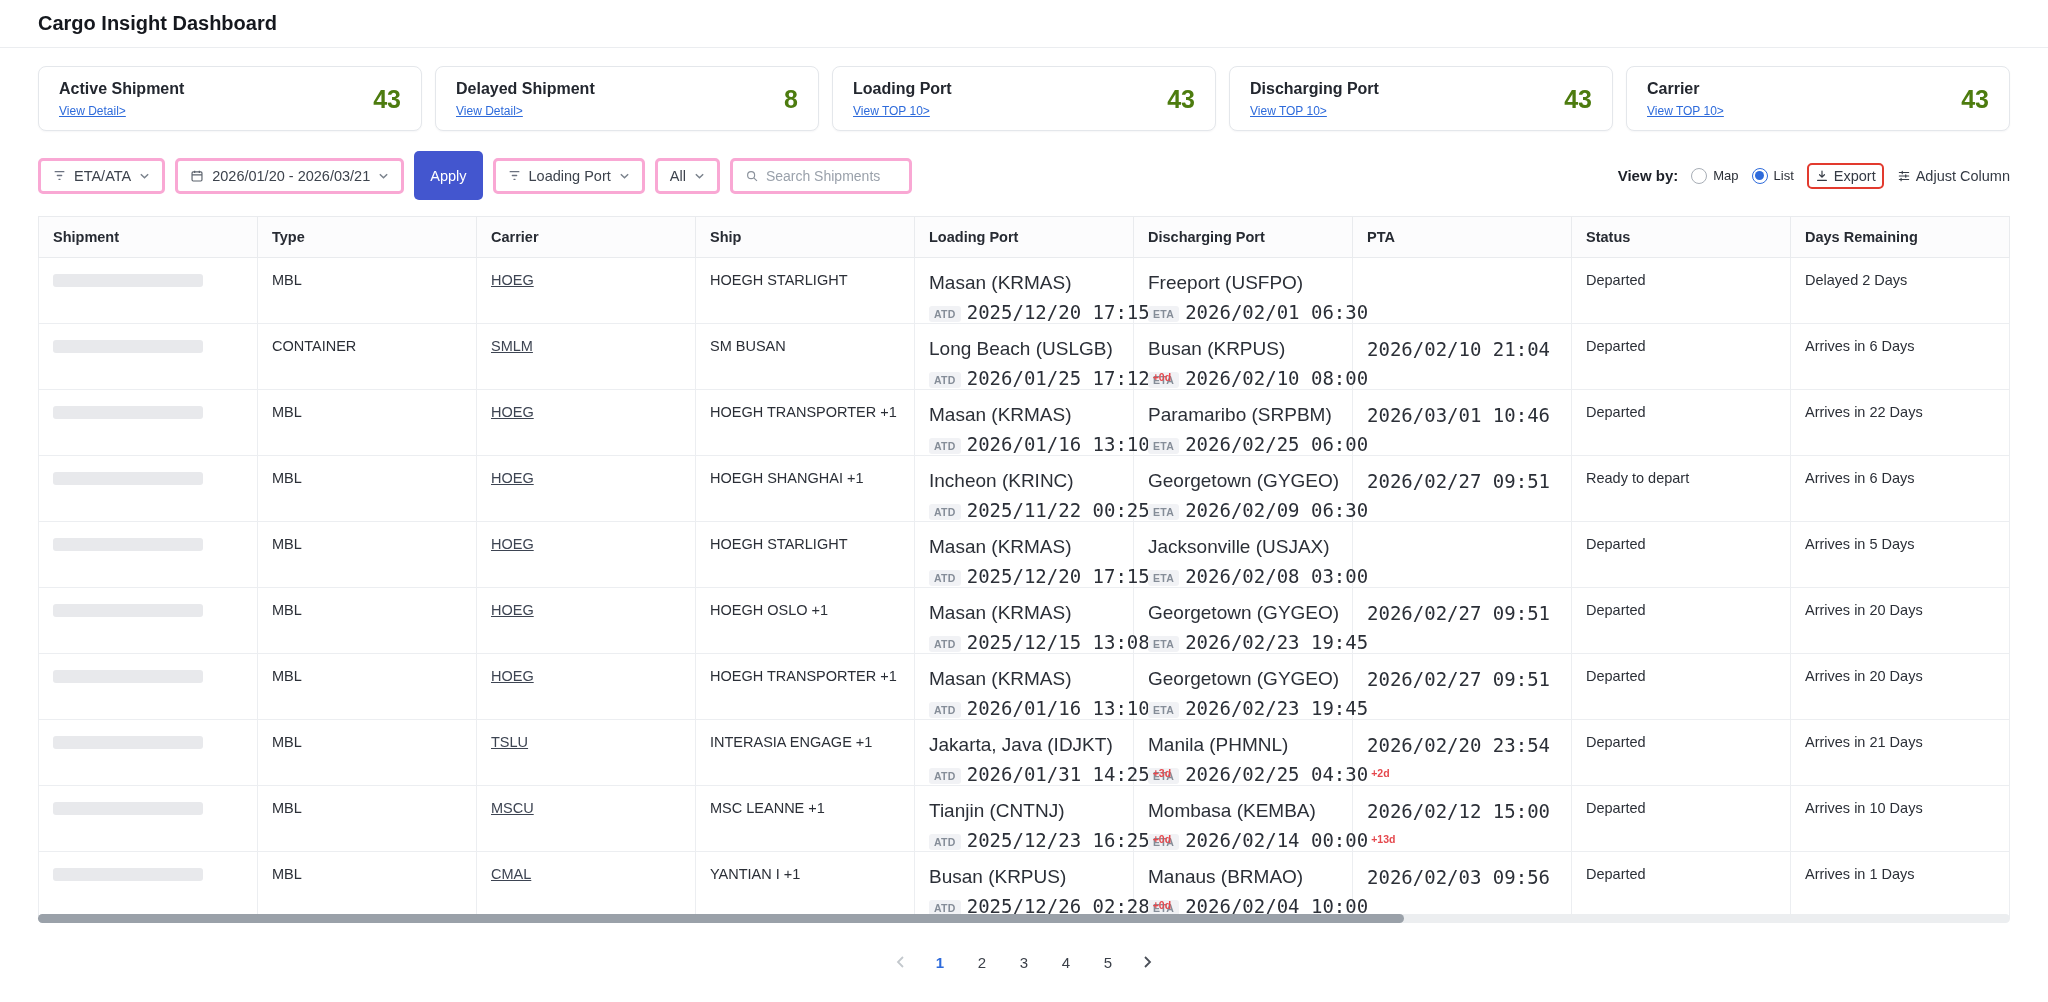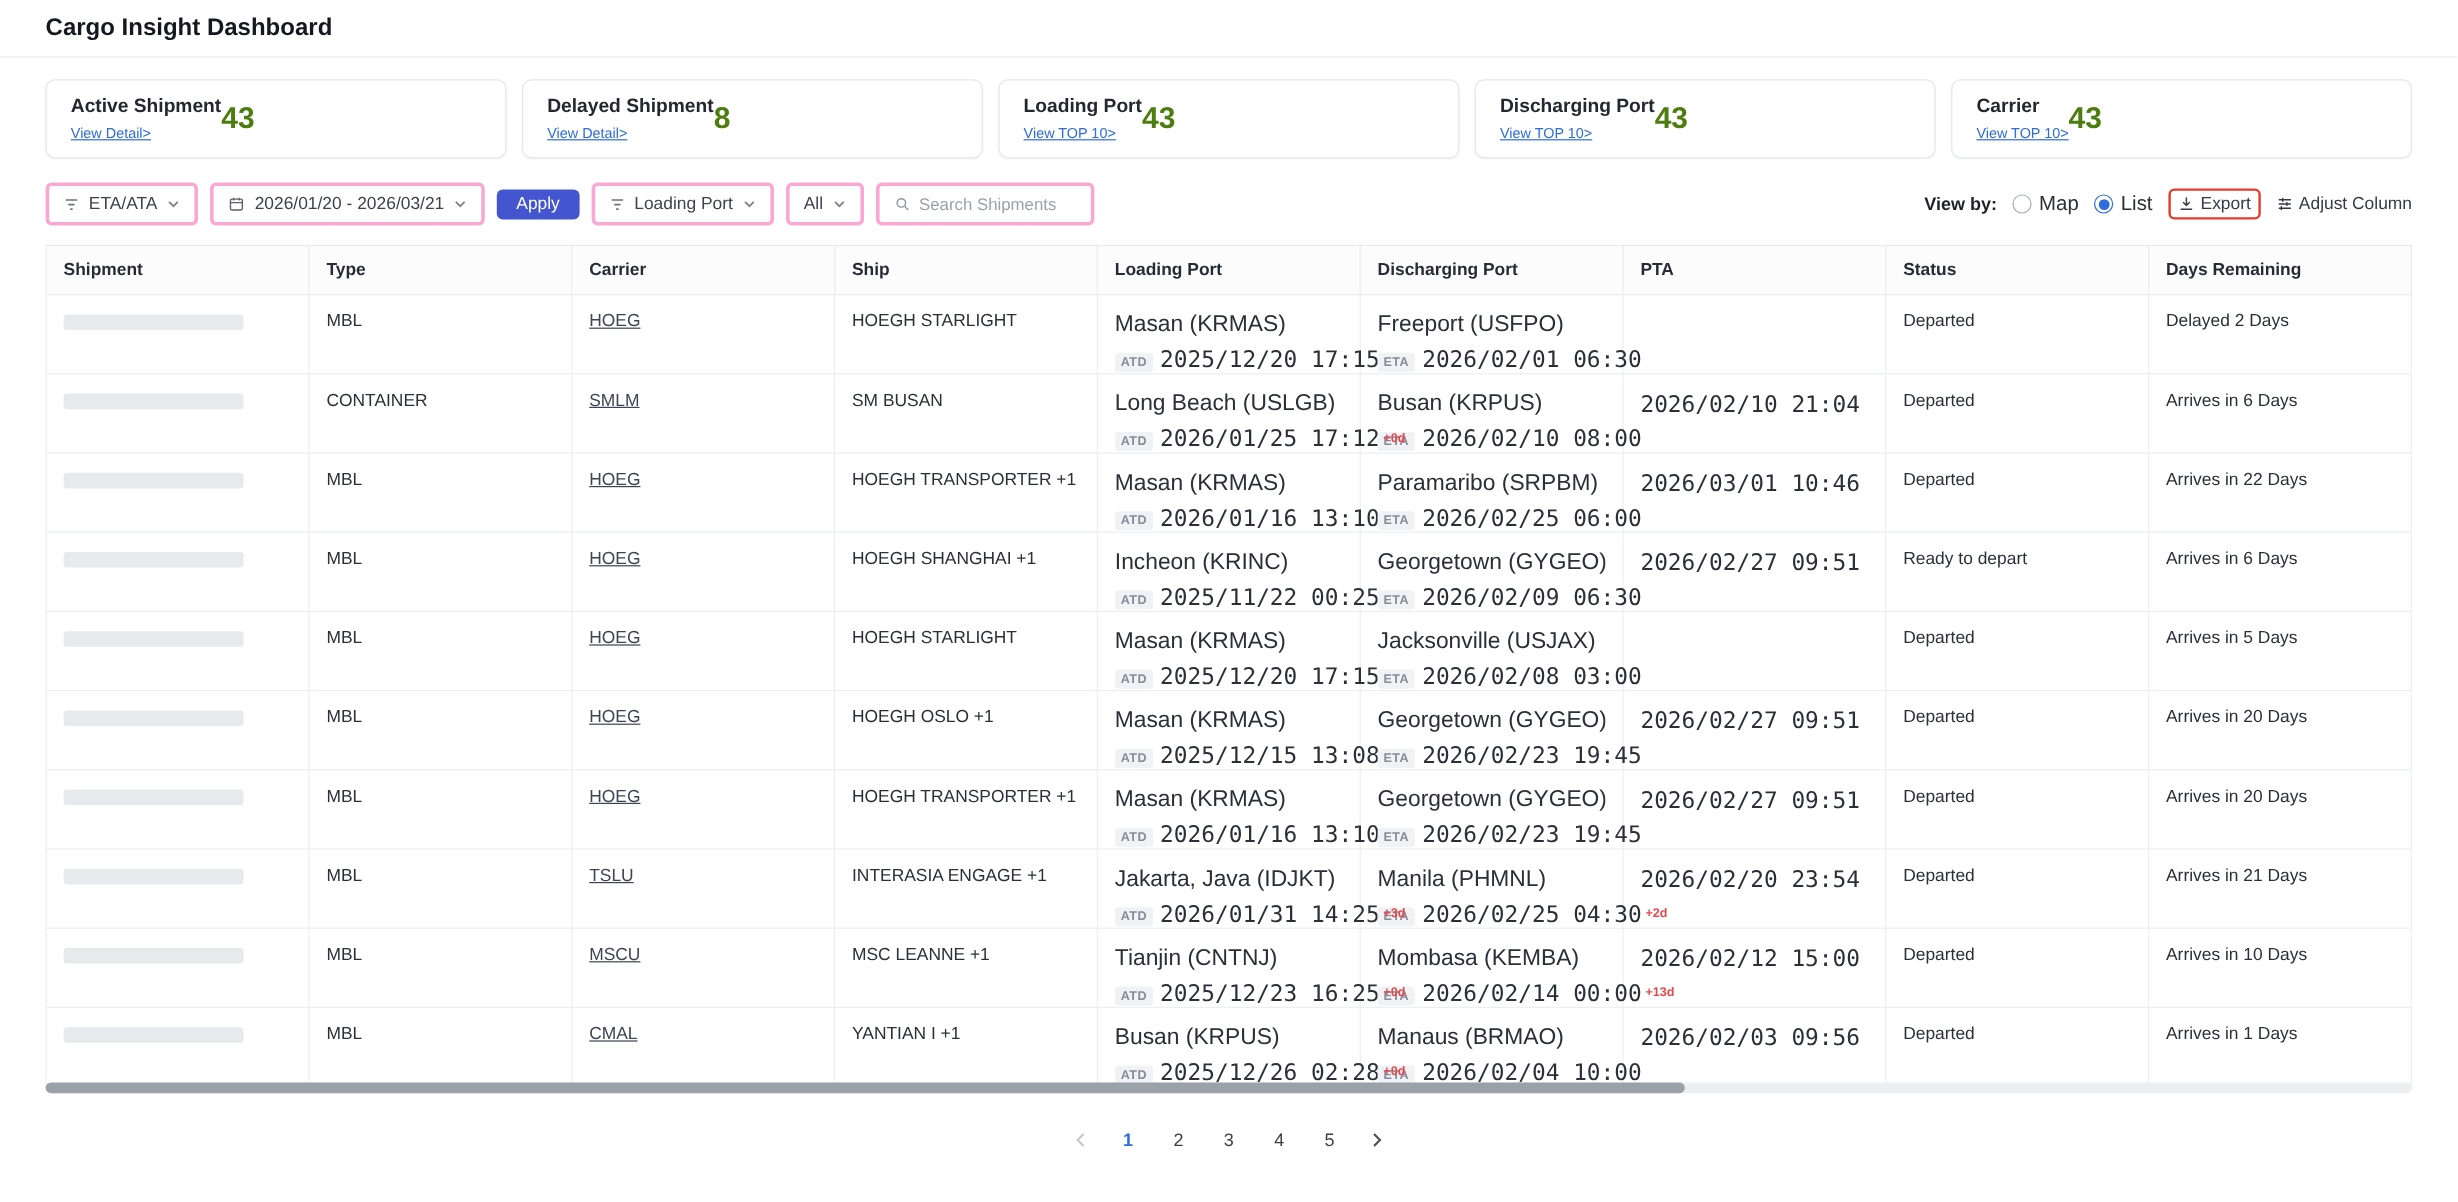--- a/index.html
+++ b/index.html
@@ -10,39 +10,39 @@
     color:#23272f;
     --accent:#2e6bdb; --apply:#4356cf; --danger:#e5484d; --highlight:#e23a2e;
   }
   
   .page-header { height:48px; display:flex; align-items:center; padding:0 38px; border-bottom:1px solid #ebedf0; }
   .page-title { font-size:20px; font-weight:700; color:#15181e; }
 
   
   .cards { display:flex; gap:13px; margin:18px 38px 0; }
   .card { flex:1; background:#fff; border:1px solid #e4e7eb; border-radius:8px; padding:13px 20px 11px;
-          display:flex; align-items:flex-start; box-shadow:0 1px 2px rgba(16,24,40,.04); }
+          display:flex; justify-content:space-between; align-items:flex-start; box-shadow:0 1px 2px rgba(16,24,40,.04); }
   .card-label { font-size:16px; font-weight:700; color:#23272f; }
   .card-link { font-size:12px; color:var(--accent); text-decoration:underline; display:inline-block; margin-top:6px; cursor:pointer; }
   .card-value { font-size:25px; font-weight:700; color:#4d7c0f; margin-top:5px; }
 
   
   .filters { display:flex; align-items:center; gap:10px; margin:20px 38px 0; }
   .control { height:36px; display:inline-flex; align-items:center; gap:8px; padding:0 12px;
              background:#fff; border:3px solid #f9a8d4; border-radius:5px; font-size:14.5px; color:#3d434d; cursor:pointer;
              font-family:"Liberation Sans", sans-serif; }
   .control .ic { flex:none; }
-  .btn-apply { height:25px; padding:0 16px; background:var(--apply); color:#fff; border:none; border-radius:5px;
+  .btn-apply { height:49px; padding:0 16px; background:var(--apply); color:#fff; border:none; border-radius:5px;
                font-size:14.5px; cursor:pointer; font-family:"Liberation Sans", sans-serif; }
   .search { width:182px; gap:7px; cursor:text; }
   .search input { border:none; outline:none; width:100%; font-size:14px; color:#3d434d; font-family:"Liberation Sans", sans-serif; }
   .search input::placeholder { color:#9aa1ab; }
   .view-controls { margin-left:auto; display:flex; align-items:center; gap:13px; }
   .view-by { font-size:15px; font-weight:700; color:#1d2129; }
-  .radio-opt { display:inline-flex; align-items:center; gap:6px; font-size:17px; color:#2b2f37; cursor:pointer; }
+  .radio-opt { display:inline-flex; align-items:center; gap:6px; font-size:13px; color:#2b2f37; cursor:pointer; }
   .radio { width:16px; height:16px; border-radius:50%; border:1.5px solid #a8aeb6; background:#fff; position:relative; }
   .radio.checked { border-color:var(--accent); }
   .radio.checked::after { content:""; position:absolute; inset:2.5px; border-radius:50%; background:var(--accent); }
   .export-highlight { display:inline-flex; border:2px solid var(--highlight); border-radius:5px; padding:3px 6px; }
   .icon-btn { display:inline-flex; align-items:center; gap:5px; background:none; border:none; font-size:14.5px;
               color:#343a44; cursor:pointer; font-family:"Liberation Sans", sans-serif; }
 
   
   .table-wrap { margin:16px 38px 0; }
   table { width:100%; border-collapse:collapse; table-layout:fixed; }

